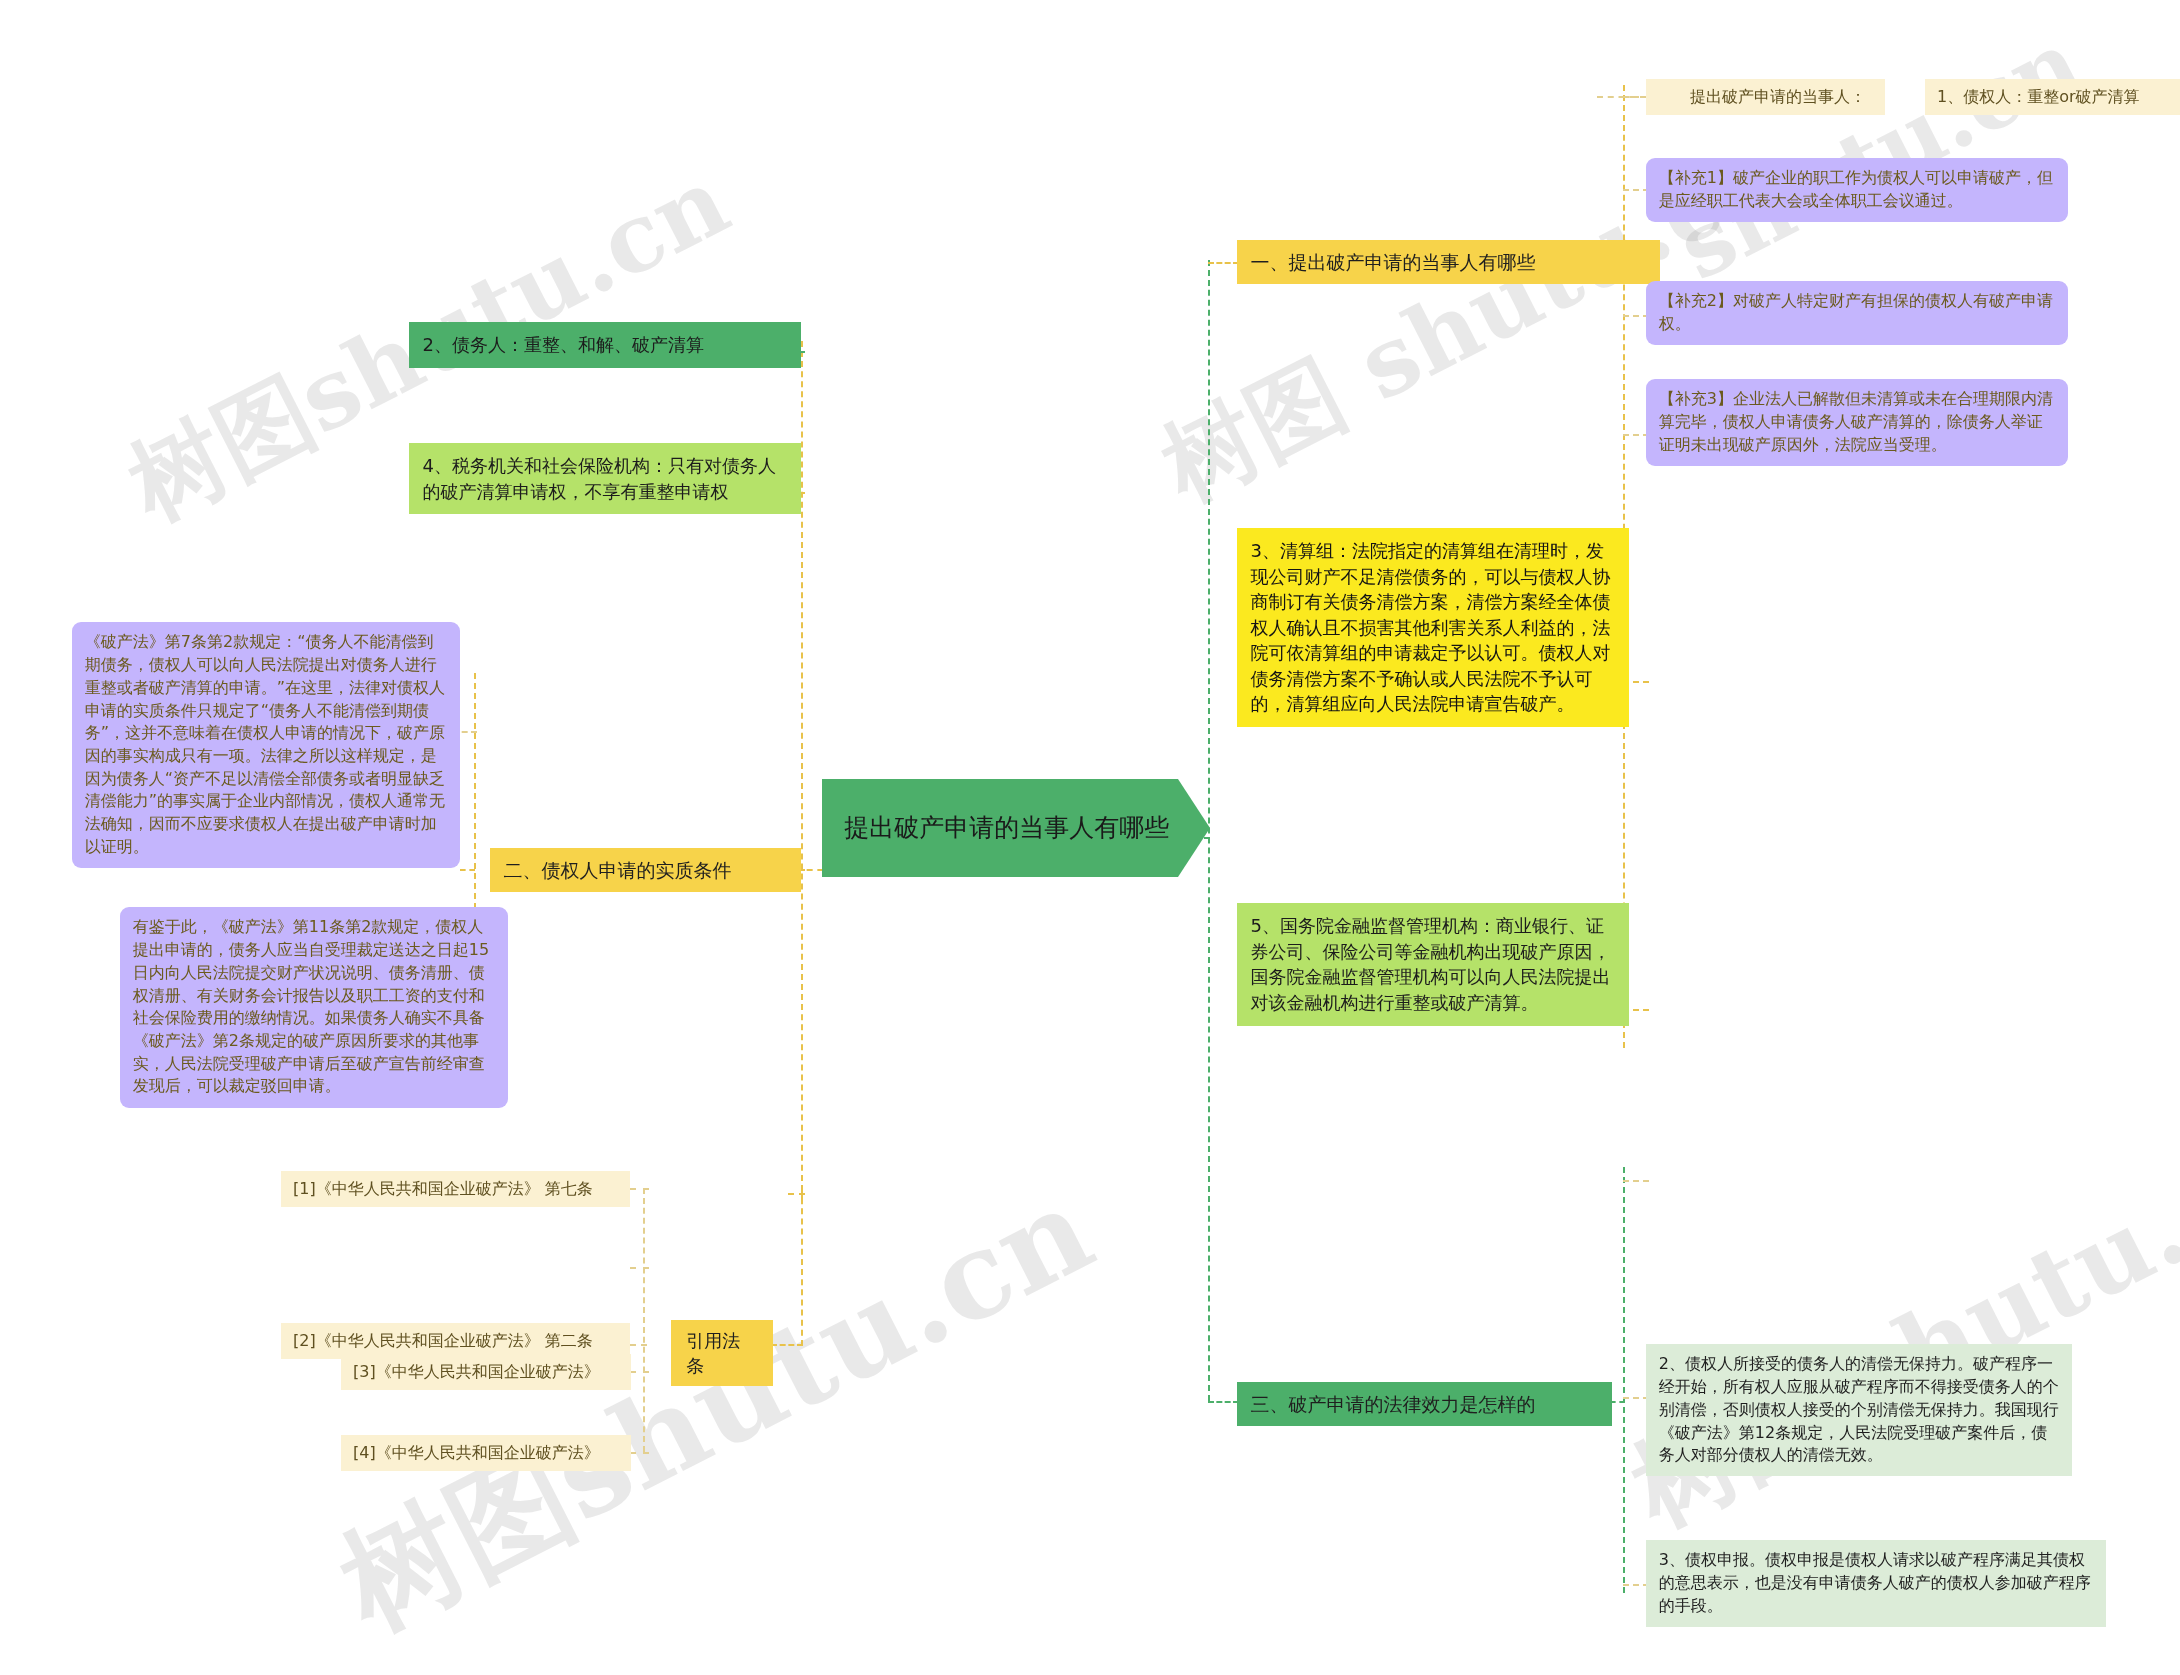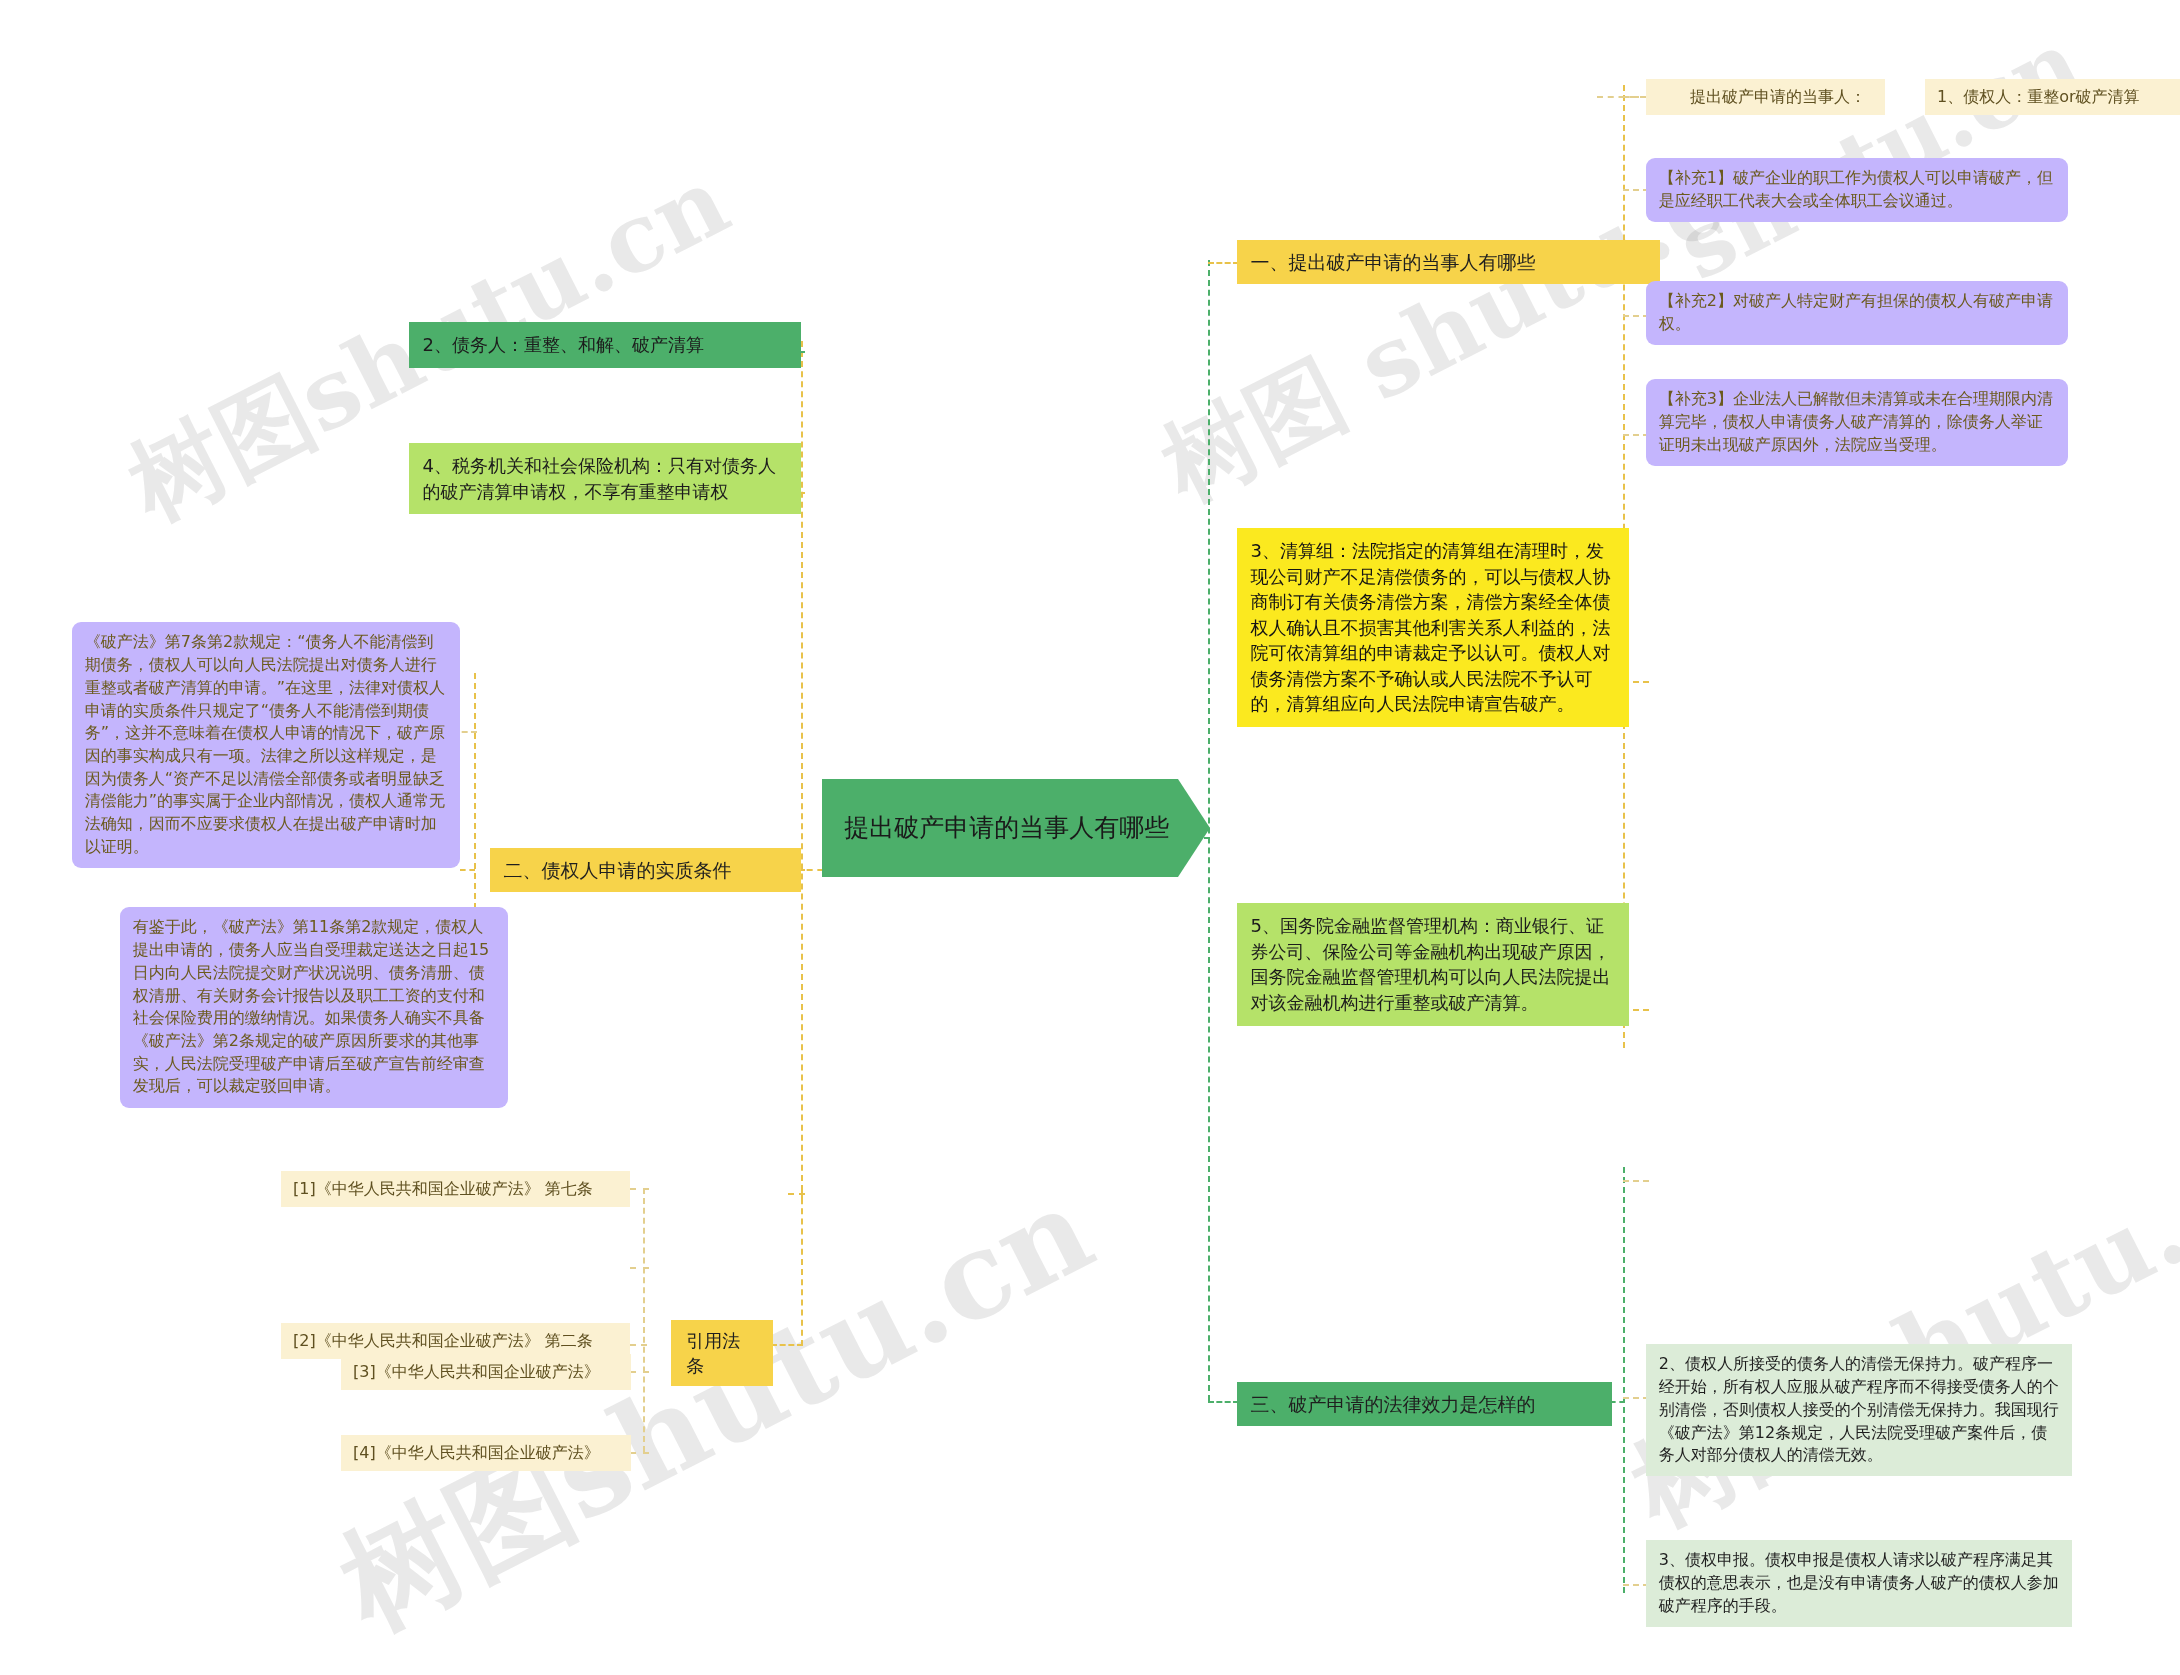--- a/index.html
+++ b/index.html
@@ -231,16 +231,16 @@
 
   <div class="node c-cream-sm" style="left:341px; top:1354px; width:290px; justify-content:flex-start;">[3]《中华人民共和国企业破产法》</div>
 
   <div class="node c-cream-sm" style="left:341px; top:1435px; width:290px; justify-content:flex-start;">[4]《中华人民共和国企业破产法》</div>
 
   <div class="node h-green" style="left:1237px; top:1382px; width:375px;">三、破产申请的法律效力是怎样的</div>
 
 
   <div class="node c-palegreen" style="left:1646px; top:1344px; width:426px;">2、债权人所接受的债务人的清偿无保持力。破产程序一经开始，所有权人应服从破产程序而不得接受债务人的个别清偿，否则债权人接受的个别清偿无保持力。我国现行《破产法》第12条规定，人民法院受理破产案件后，债务人对部分债权人的清偿无效。</div>
 
-  <div class="node c-palegreen" style="left:1646px; top:1540px; width:426px;">3、债权申报。债权申报是债权人请求以破产程序满足其债权的意思表示，也是没有申请债务人破产的债权人参加破产程序的手段。</div>
+  <div class="node c-palegreen" style="left:1646px; top:1540px; width:460px;">3、债权申报。债权申报是债权人请求以破产程序满足其债权的意思表示，也是没有申请债务人破产的债权人参加破产程序的手段。</div>
 
 </div>
 
 
 </body></html>

